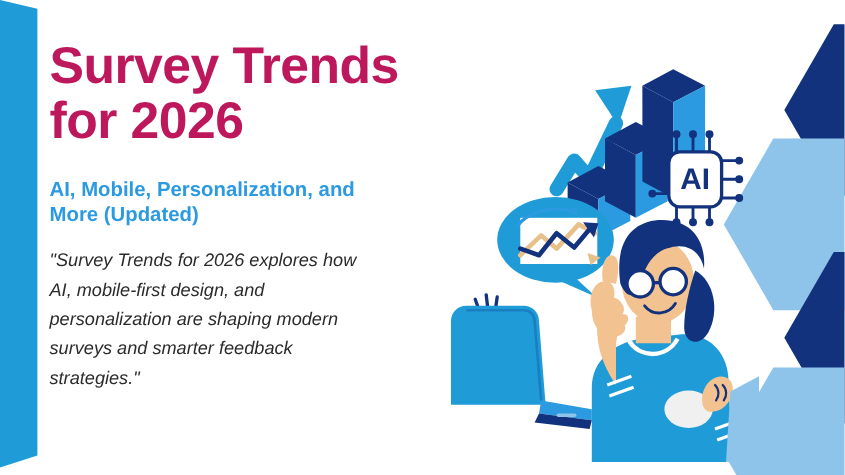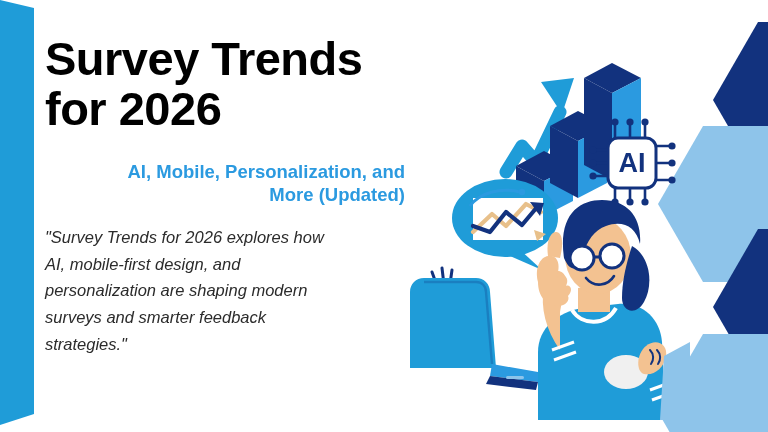--- a/index.html
+++ b/index.html
@@ -21,32 +21,31 @@
   .illo { position:absolute; left:410px; top:20px; width:280px; height:400px; }
 
   
   .text-col {
     position:absolute; left:45px; top:34px; width:360px;
   }
   .title {
     font-size:47px;
     line-height:1.06;
     font-weight:bold;
-    color:#000000;
+    color:#be185d;
     letter-spacing:-0.5px;
     white-space:pre-line;
   }
   .subtitle {
     margin-top:26px;
     font-size:18.5px;
     line-height:1.28;
     font-weight:bold;
     color:#2b9ae0;
     white-space:pre-line;
-    text-align:right;
   }
   .quote {
     margin-top:17px;
     font-size:16.5px;
     line-height:1.62;
     font-style:italic;
     color:#2b2b2b;
     white-space:pre-line;
   }
 </style>

